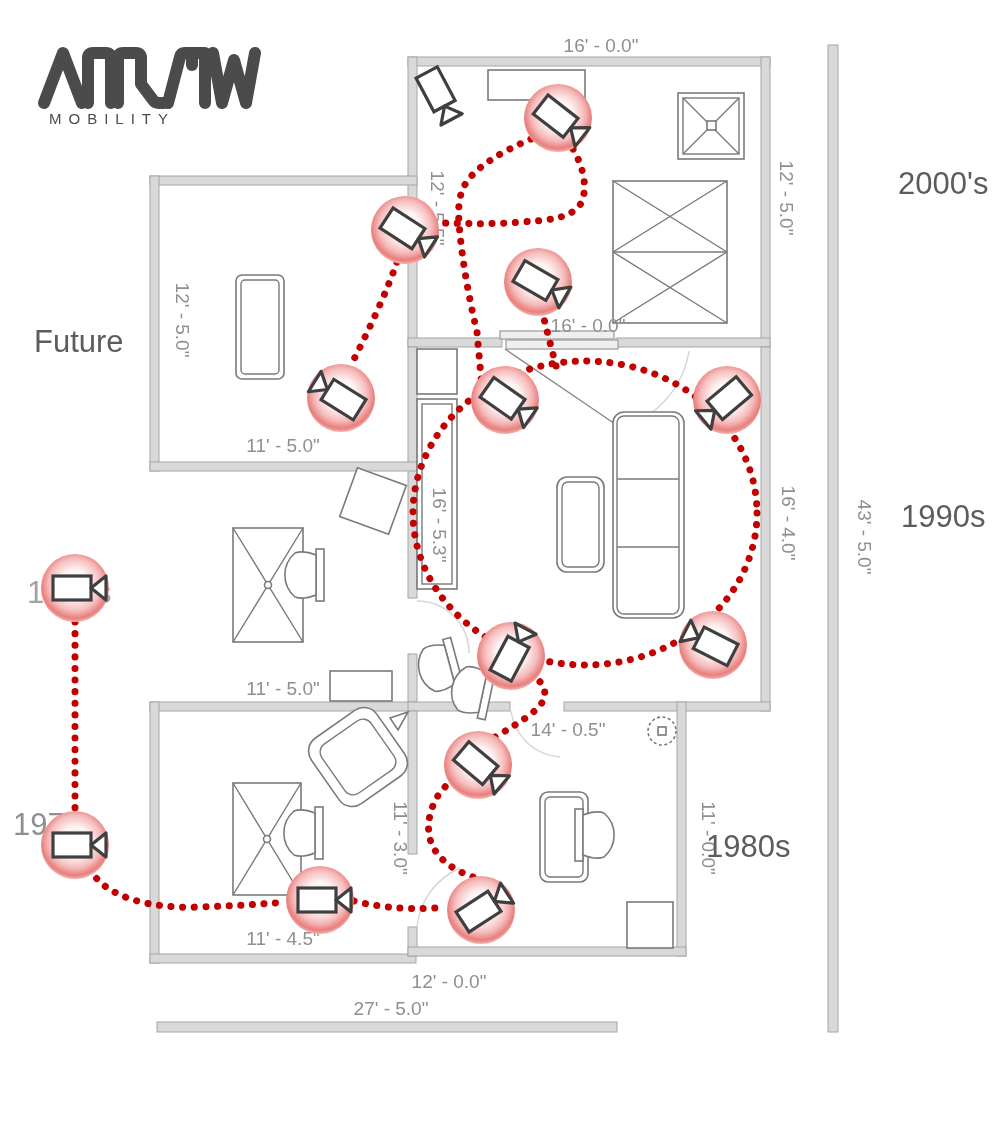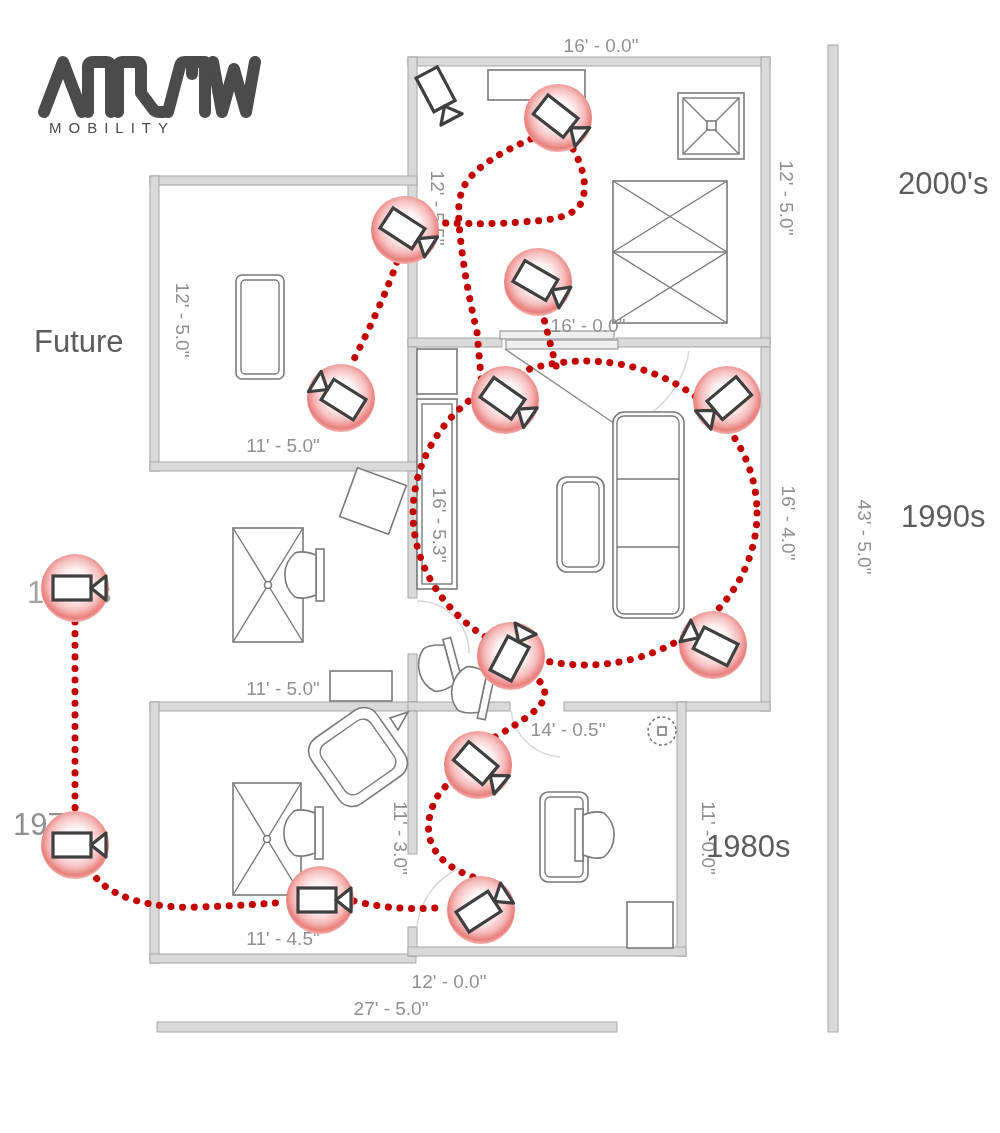--- a/index.html
+++ b/index.html
@@ -1,18 +1,18 @@
 <!DOCTYPE html>
 <html style="--dot: #c20000;"><head>
 <meta charset="utf-8">
 <style>
   html,body{margin:0;padding:0;background:#fff;}
   .stage{position:relative;width:1000px;height:1133px;background:#fff;overflow:hidden;
          font-family:"Liberation Sans", sans-serif;}
-  .logo{position:absolute;left:0;top:13px;}
+  .logo{position:absolute;left:0;top:4px;}
   .logo-sub{position:absolute;left:49px;top:106px;font-size:15px;letter-spacing:7px;
             color:#4b4b4b;font-weight:500;}
   svg text{font-family:"Liberation Sans", sans-serif;}
   .dim{font-size:19px;fill:#8f8f8f;text-anchor:middle;}
   .era{text-anchor:start;}
   .route{fill:none;stroke:var(--dot,#c20000);stroke-width:7;stroke-linecap:round;
          stroke-dasharray:0.1 11.5;}
   .wall{fill:#d9d9d9;stroke:#a6a6a6;stroke-width:1;}
   .furn{fill:#ffffff;stroke:#7a7a7a;stroke-width:1.6;}
   .furnline{fill:none;stroke:#7a7a7a;stroke-width:1.4;}

